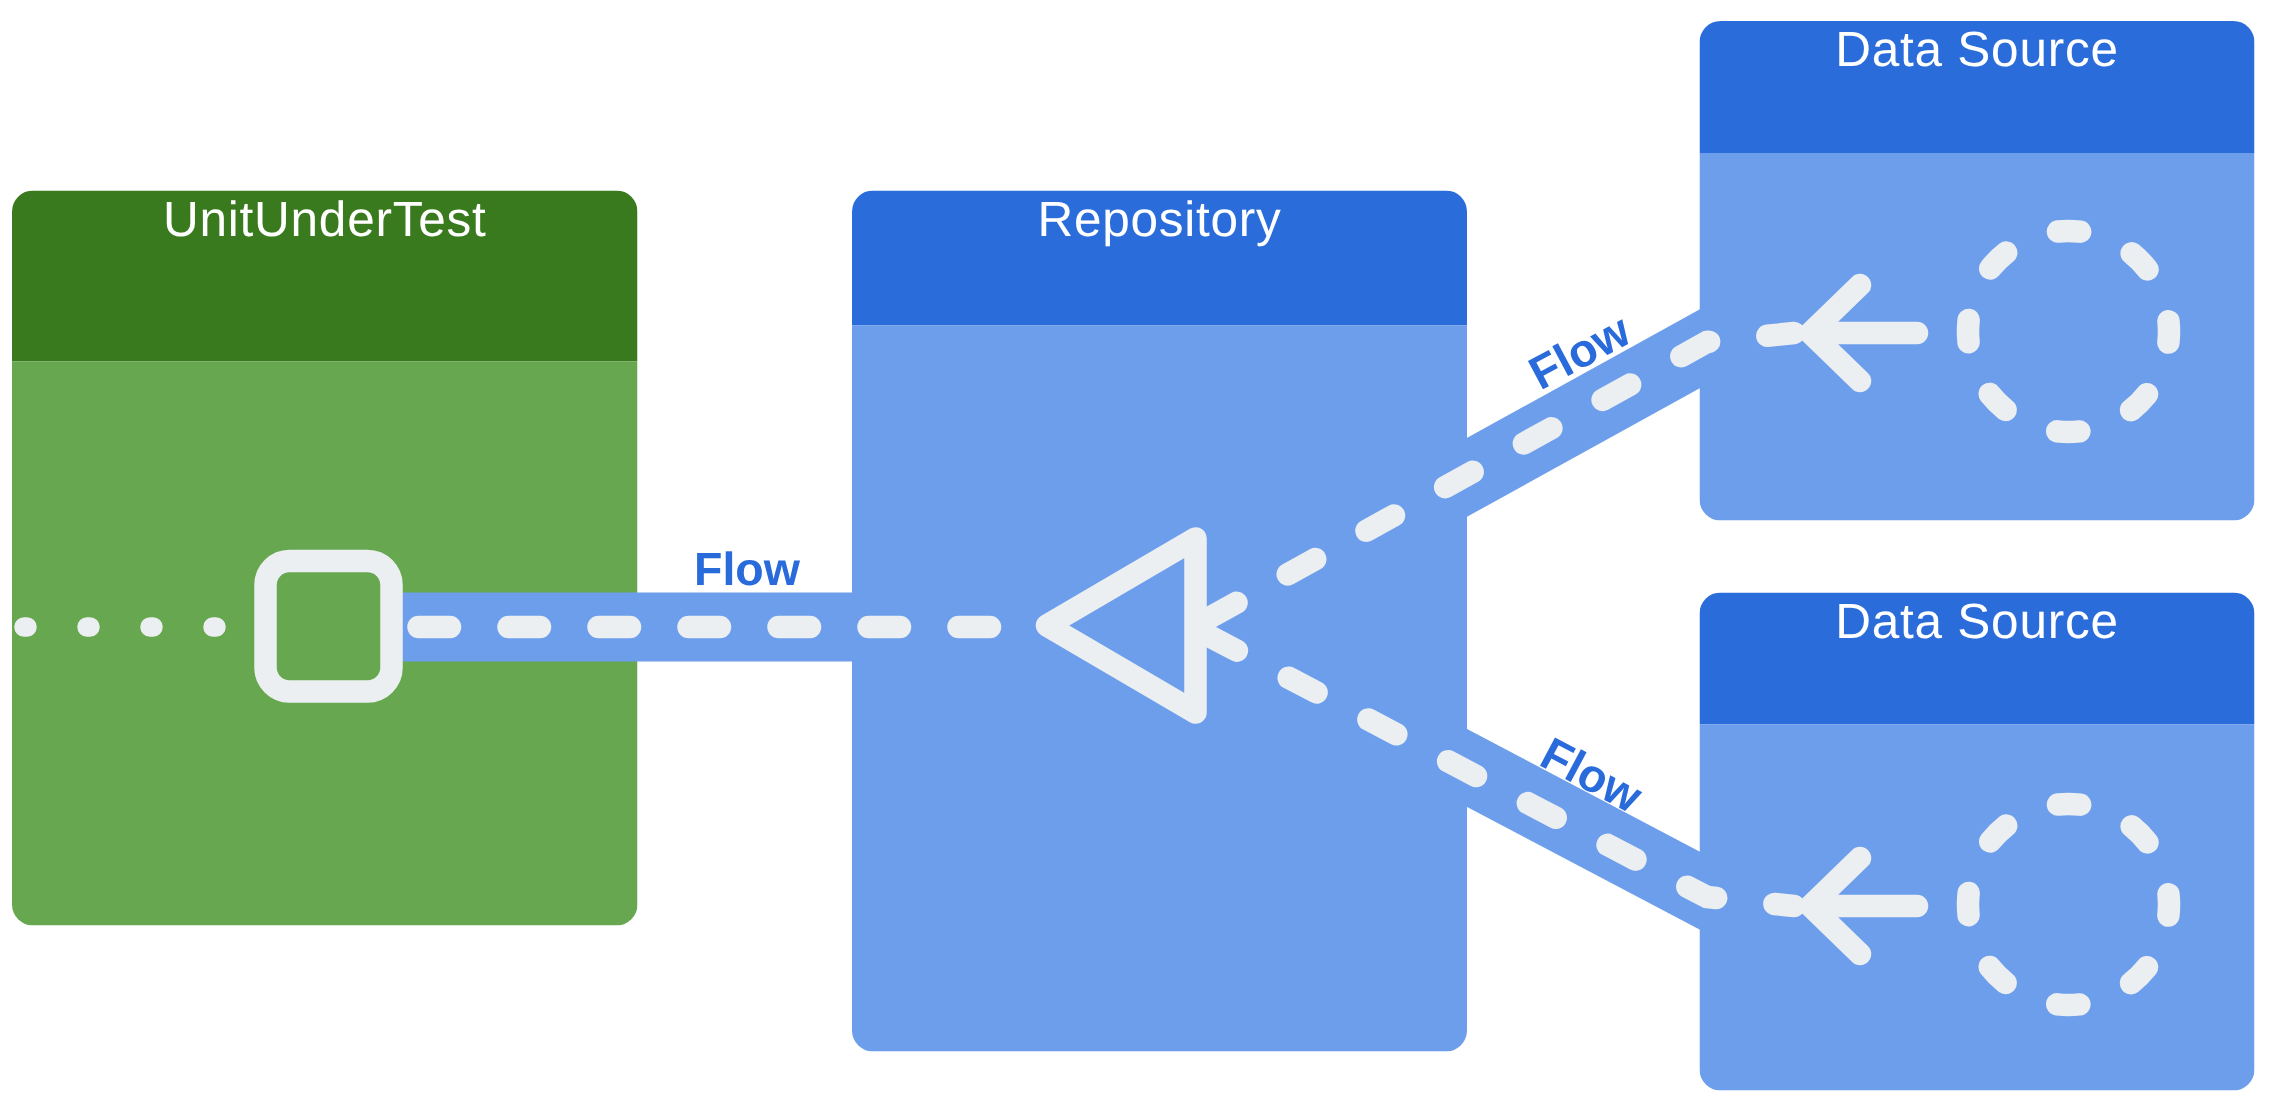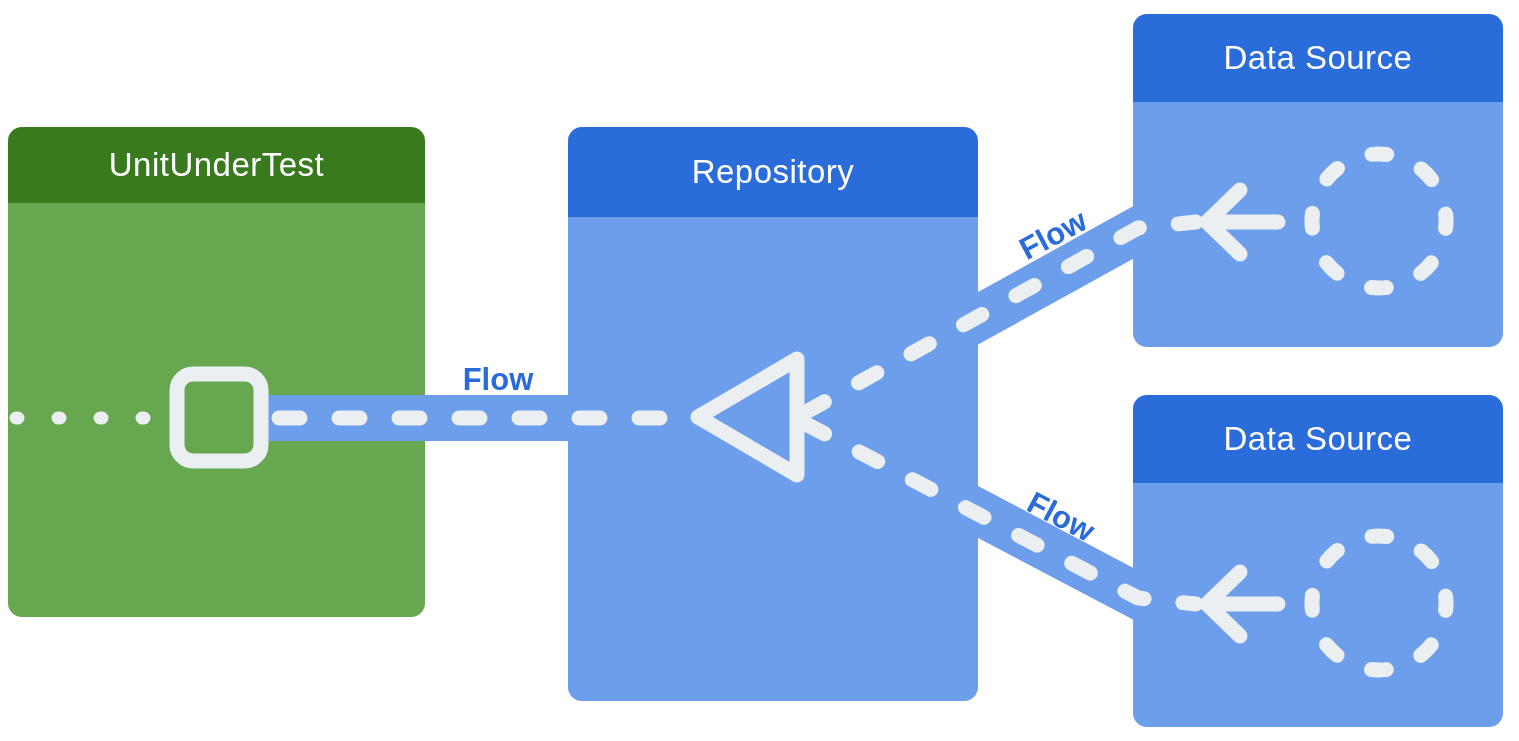--- a/index.html
+++ b/index.html
@@ -9,24 +9,24 @@
     --body-green:#67a750;
     --icon-stroke:#eceff1;
     --flow-label:#2a6bdb;
     --title-color:#ffffff;
     --bg:#ffffff;
   }
   html,body{margin:0;padding:0;}
   body{background:var(--bg);font-family:"Liberation Sans",sans-serif;}
   .canvas{position:relative;width:1519px;height:741px;background:var(--bg);overflow:hidden;}
   .node{position:absolute;border-radius:14px;overflow:hidden;display:flex;flex-direction:column;}
-  .node-header{display:flex;align-items:center;justify-content:center;
+  .node-header{display:flex;align-items:flex-start;justify-content:center;
     color:var(--title-color);font-size:33px;font-weight:400;letter-spacing:0.5px;flex:0 0 auto;}
   .node-body{flex:1 1 auto;}
-  .node-green .node-header{background:var(--header-green);height:76px;}
+  .node-green .node-header{background:var(--header-green);height:114px;}
   .node-green .node-body{background:var(--body-green);}
   .node-blue .node-header{background:var(--header-blue);height:90px;}
   .node-blue .node-body{background:var(--body-blue);}
   .node-ds .node-header{height:88px;}
   #uut{left:8px;top:127px;width:417px;height:490px;}
   #repo{left:568px;top:127px;width:410px;height:574px;}
   #ds-top{left:1133px;top:14px;width:370px;height:333px;}
   #ds-bottom{left:1133px;top:395px;width:370px;height:332px;}
   .overlay{position:absolute;left:0;top:0;width:1519px;height:741px;pointer-events:none;}
   .band{stroke:var(--body-blue);stroke-width:46;fill:none;}

